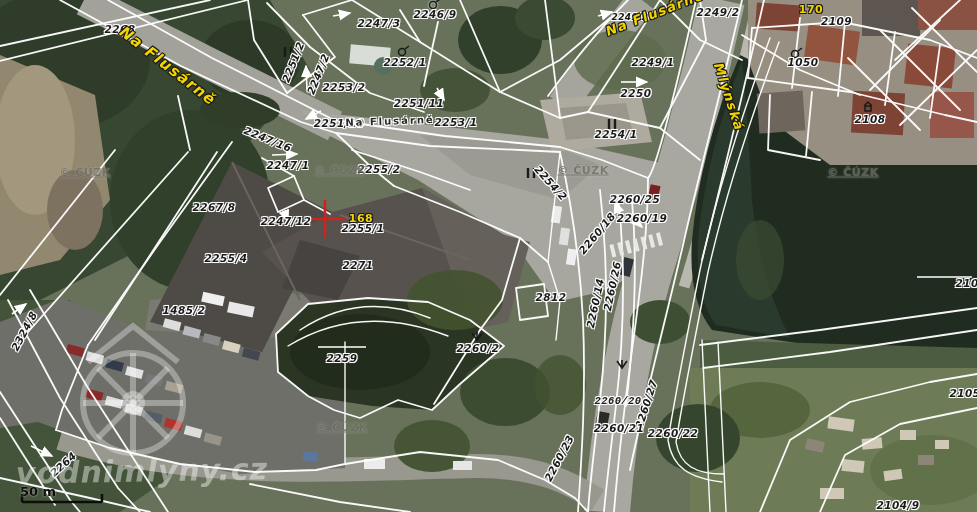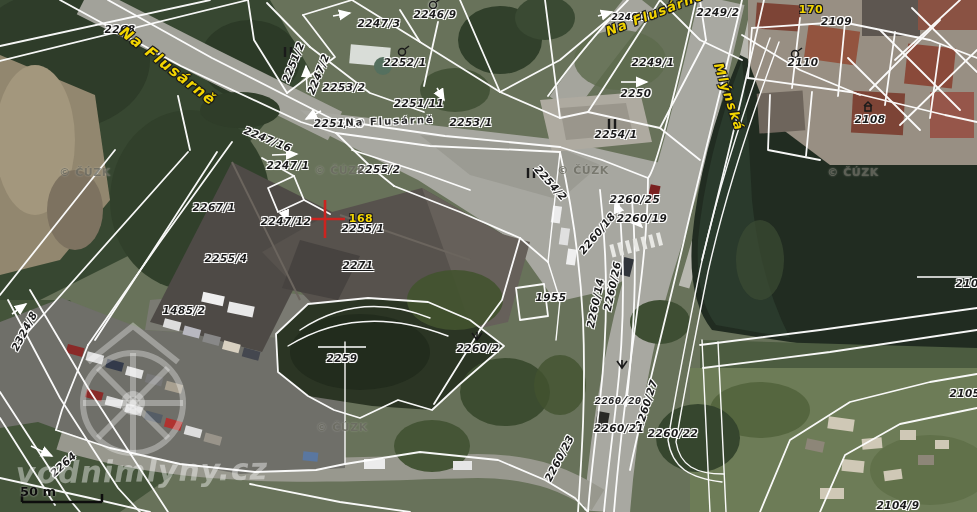--- a/index.html
+++ b/index.html
@@ -11,21 +11,21 @@
              font:italic bold 10.5px "DejaVu Sans",sans-serif;
              color:var(--parcel-color,#1a1a1a);letter-spacing:.4px;
              text-shadow:-1px -1px 0 #fff,1px -1px 0 #fff,-1px 1px 0 #fff,1px 1px 0 #fff,0 0 2px #fff;}
   .street{font:italic bold 15px "DejaVu Sans",sans-serif;color:var(--street-color,#f2d400);
           letter-spacing:1.5px;
           text-shadow:-1px -1px 0 #1a1a1a,1px -1px 0 #1a1a1a,-1px 1px 0 #1a1a1a,1px 1px 0 #1a1a1a,0 0 2px #000;}
   .street-center{font:bold 10px "DejaVu Sans",sans-serif;color:#2a2a2a;letter-spacing:2px;}
   .house-num{font:bold 11px "DejaVu Sans",sans-serif;color:var(--street-color,#f2d400);letter-spacing:.5px;
           text-shadow:-1px -1px 0 #1a1a1a,1px -1px 0 #1a1a1a,-1px 1px 0 #1a1a1a,1px 1px 0 #1a1a1a;}
   .cuzk{position:absolute;font:bold 11px "DejaVu Sans",sans-serif;color:#6e6e64;opacity:.8;
-        transform:translate(-50%,-50%);letter-spacing:.5px;text-shadow:0 0 2px rgba(255,255,255,.4);}
+        transform:translate(-50%,-50%);letter-spacing:.5px;text-shadow:0 0 2px rgba(255,255,255,.4);text-decoration:underline;}
   .big-wm{position:absolute;font:italic bold 30px "DejaVu Sans",sans-serif;color:rgba(255,255,255,.42);
           transform:translate(-50%,-50%) rotate(-1deg);letter-spacing:1px;}
   .scale-label{position:absolute;font:bold 13px "DejaVu Sans",sans-serif;color:#0d0d0d;
           text-shadow:0 0 2px rgba(255,255,255,.7);}
 </style>
 </head>
 <body>
 
 <div class="stage">
 
@@ -359,45 +359,45 @@
 </svg>
 
 <div class="labels">
   <div id="parcel-labels">
         <span class="map-label " style="left: 120px; top: 29px; transform: translate(-50%, -50%) rotate(0deg);">2268</span>
         <span class="map-label " style="left: 379px; top: 23px; transform: translate(-50%, -50%) rotate(0deg);">2247/3</span>
         <span class="map-label " style="left: 435px; top: 14px; transform: translate(-50%, -50%) rotate(0deg);">2246/9</span>
         <span class="map-label " style="left: 630px; top: 17px; transform: translate(-50%, -50%) rotate(0deg); font-size: 9px;">2249/2</span>
         <span class="map-label " style="left: 718px; top: 12px; transform: translate(-50%, -50%) rotate(0deg);">2249/2</span>
         <span class="map-label " style="left: 813px; top: 21px; transform: translate(-50%, -50%) rotate(0deg); padding-left: 47px;">2109</span>
-        <span class="map-label " style="left: 803px; top: 62px; transform: translate(-50%, -50%) rotate(0deg);">2110</span>
+        <span class="map-label " style="left: 803px; top: 62px; transform: translate(-50%, -50%) rotate(0deg);">1050</span>
         <span class="map-label " style="left: 293px; top: 62px; transform: translate(-50%, -50%) rotate(-68deg);">2251/2</span>
         <span class="map-label " style="left: 318px; top: 74px; transform: translate(-50%, -50%) rotate(-68deg);">2247/2</span>
         <span class="map-label " style="left: 405px; top: 62px; transform: translate(-50%, -50%) rotate(0deg);">2252/1</span>
         <span class="map-label " style="left: 344px; top: 87px; transform: translate(-50%, -50%) rotate(0deg);">2253/2</span>
         <span class="map-label " style="left: 419px; top: 103px; transform: translate(-50%, -50%) rotate(0deg);">2251/11</span>
         <span class="map-label " style="left: 303px; top: 123px; transform: translate(-50%, -50%) rotate(0deg); margin-left: 36px;">2251/10</span>
-        <span class="map-label " style="left: 471px; top: 122px; transform: translate(-50%, -50%) rotate(0deg);">2253/1</span>
+        <span class="map-label " style="left: 456px; top: 122px; transform: translate(-50%, -50%) rotate(0deg);">2253/1</span>
         <span class="map-label " style="left: 653px; top: 62px; transform: translate(-50%, -50%) rotate(0deg);">2249/1</span>
         <span class="map-label " style="left: 636px; top: 93px; transform: translate(-50%, -50%) rotate(0deg);">2250</span>
         <span class="map-label " style="left: 616px; top: 134px; transform: translate(-50%, -50%) rotate(0deg);">2254/1</span>
         <span class="map-label " style="left: 870px; top: 119px; transform: translate(-50%, -50%) rotate(0deg);">2108</span>
         <span class="map-label " style="left: 268px; top: 139px; transform: translate(-50%, -50%) rotate(22deg);">2247/16</span>
         <span class="map-label " style="left: 288px; top: 165px; transform: translate(-50%, -50%) rotate(0deg);">2247/1</span>
-        <span class="map-label " style="left: 214px; top: 207px; transform: translate(-50%, -50%) rotate(0deg);">2267/1</span>
+        <span class="map-label " style="left: 214px; top: 207px; transform: translate(-50%, -50%) rotate(0deg);">2267/8</span>
         <span class="map-label " style="left: 286px; top: 221px; transform: translate(-50%, -50%) rotate(0deg);">2247/12</span>
         <span class="map-label " style="left: 226px; top: 258px; transform: translate(-50%, -50%) rotate(0deg);">2255/4</span>
         <span class="map-label " style="left: 379px; top: 169px; transform: translate(-50%, -50%) rotate(0deg);">2255/2</span>
         <span class="map-label " style="left: 363px; top: 228px; transform: translate(-50%, -50%) rotate(0deg);">2255/1</span>
-        <span class="map-label " style="left: 358px; top: 265px; transform: translate(-50%, -50%) rotate(0deg); text-decoration: underline;">2271</span>
+        <span class="map-label " style="left: 358px; top: 265px; transform: translate(-50%, -50%) rotate(0deg);">2271</span>
         <span class="map-label " style="left: 551px; top: 183px; transform: translate(-50%, -50%) rotate(48deg);">2254/2</span>
         <span class="map-label " style="left: 620px; top: 199px; transform: translate(-50%, -50%) rotate(0deg); padding-left: 30px;">2260/25</span>
         <span class="map-label " style="left: 642px; top: 218px; transform: translate(-50%, -50%) rotate(0deg);">2260/19</span>
         <span class="map-label " style="left: 597px; top: 233px; transform: translate(-50%, -50%) rotate(-50deg);">2260/18</span>
-        <span class="map-label " style="left: 551px; top: 297px; transform: translate(-50%, -50%) rotate(0deg);">1955</span>
+        <span class="map-label " style="left: 551px; top: 297px; transform: translate(-50%, -50%) rotate(0deg);">2812</span>
         <span class="map-label " style="left: 612px; top: 286px; transform: translate(-50%, -50%) rotate(-78deg);">2260/26</span>
         <span class="map-label " style="left: 595px; top: 303px; transform: translate(-50%, -50%) rotate(-78deg);">2260/14</span>
         <span class="map-label " style="left: 184px; top: 310px; transform: translate(-50%, -50%) rotate(0deg);">1485/2</span>
         <span class="map-label " style="left: 24px; top: 331px; transform: translate(-50%, -50%) rotate(-62deg);">2324/8</span>
         <span class="map-label " style="left: 342px; top: 358px; transform: translate(-50%, -50%) rotate(0deg);">2259</span>
         <span class="map-label " style="left: 478px; top: 348px; transform: translate(-50%, -50%) rotate(0deg);">2260/2</span>
         <span class="map-label " style="left: 63px; top: 464px; transform: translate(-50%, -50%) rotate(-42deg);">2264</span>
         <span class="map-label " style="left: 618px; top: 401px; transform: translate(-50%, -50%) rotate(0deg); font-family: Liberation Mono, monospace;">2260/20</span>
         <span class="map-label " style="left: 646px; top: 404px; transform: translate(-50%, -50%) rotate(-72deg);">2260/27</span>
         <span class="map-label " style="left: 619px; top: 428px; transform: translate(-50%, -50%) rotate(0deg);">2260/21</span>

